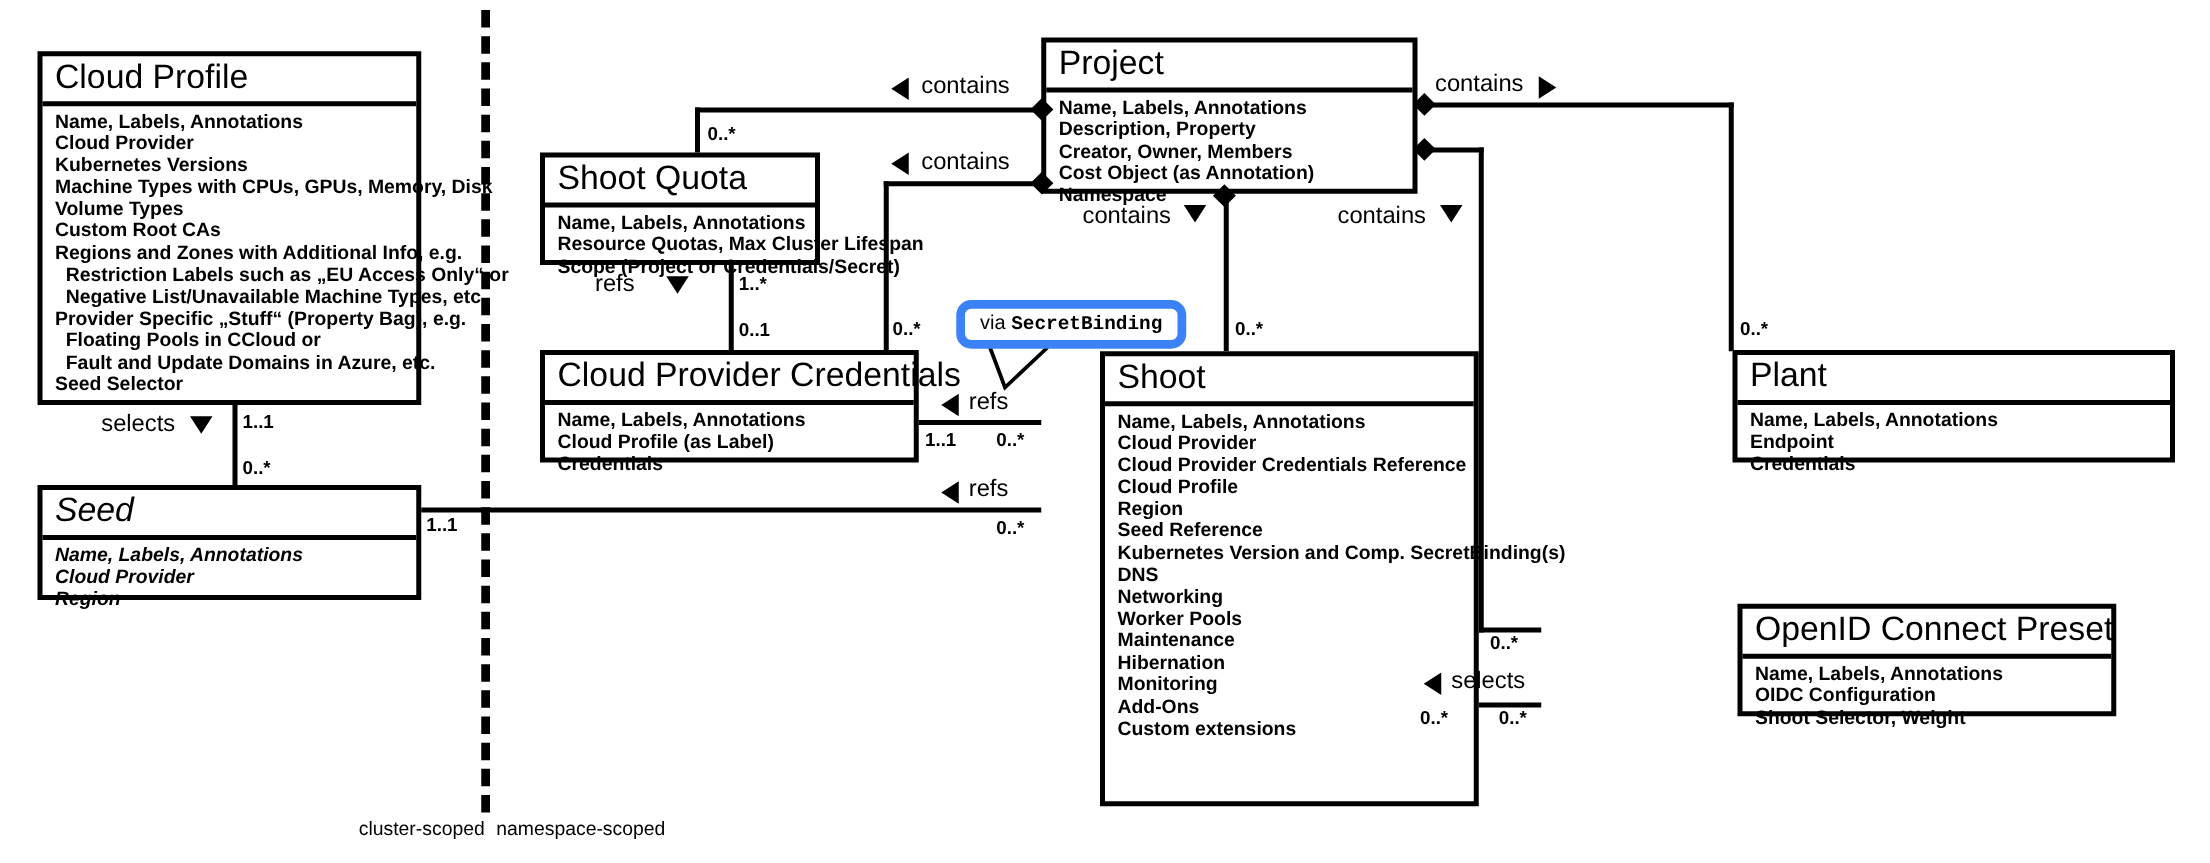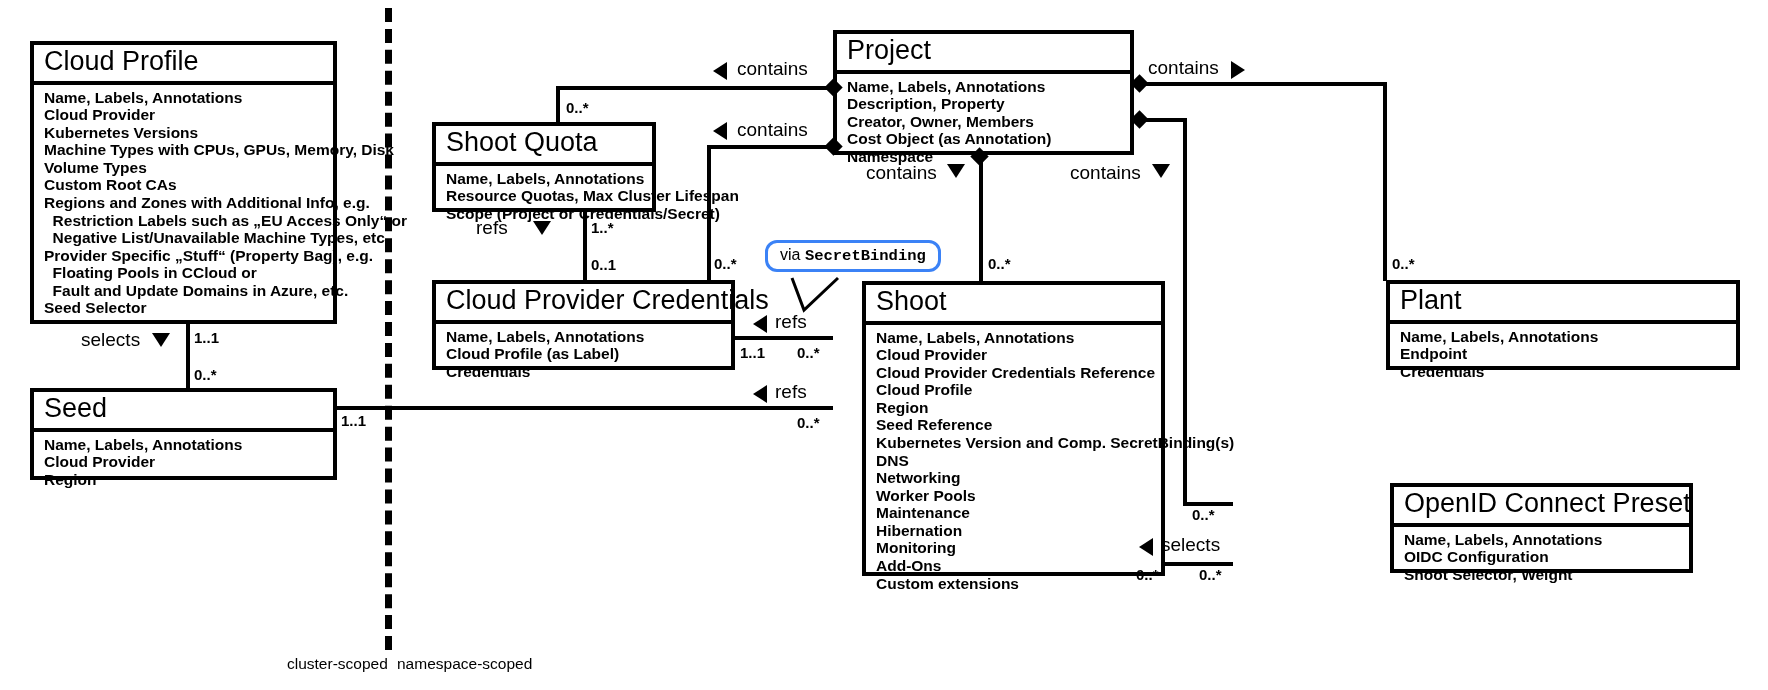--- a/index.html
+++ b/index.html
@@ -111,21 +111,21 @@
     height: 13px;
     background: #000000;
     transform: rotate(45deg);
     z-index: 7;
   }
 
   
   .note {
     position: absolute;
     box-sizing: border-box;
-    border: 3px solid #3b82f6;
+    border: 7px solid #3b82f6;
     border-radius: 12px;
     background: #ffffff;
     font-size: 16px;
     padding: 3px 12px 4px 12px;
     white-space: nowrap;
     z-index: 8;
   }
   .note .mono {
     font-family: "Liberation Mono", monospace;
     font-weight: 700;
@@ -244,21 +244,21 @@
       <div>Regions and Zones with Additional Info, e.g.</div>
       <div>  Restriction Labels such as „EU Access Only“ or</div>
       <div>  Negative List/Unavailable Machine Types, etc.</div>
       <div>Provider Specific „Stuff“ (Property Bag), e.g.</div>
       <div>  Floating Pools in CCloud or</div>
       <div>  Fault and Update Domains in Azure, etc.</div>
       <div>Seed Selector</div>
     </div>
   </div>
 
-  <div class="uml-box" style="left:30px; top:388px; width:307px; height:92px;">
+  <div class="uml-box" style="left:30px; top:388px; width:307px; height:92px;font-style:italic;">
     <div class="uml-title">Seed</div>
     <div class="uml-attrs">
       <div>Name, Labels, Annotations</div>
       <div>Cloud Provider</div>
       <div>Region</div>
     </div>
   </div>
 
   <div class="uml-box" style="left:432px; top:122px; width:224px; height:90px;">
     <div class="uml-title">Shoot Quota</div>
@@ -282,21 +282,21 @@
     <div class="uml-title">Project</div>
     <div class="uml-attrs">
       <div>Name, Labels, Annotations</div>
       <div>Description, Property</div>
       <div>Creator, Owner, Members</div>
       <div>Cost Object (as Annotation)</div>
       <div>Namespace</div>
     </div>
   </div>
 
-  <div class="uml-box" style="left:862px; top:281px; width:303px; height:295px;">
+  <div class="uml-box" style="left:880px; top:281px; width:303px; height:364px;">
     <div class="uml-title">Shoot</div>
     <div class="uml-attrs">
       <div>Name, Labels, Annotations</div>
       <div>Cloud Provider</div>
       <div>Cloud Provider Credentials Reference</div>
       <div>Cloud Profile</div>
       <div>Region</div>
       <div>Seed Reference</div>
       <div>Kubernetes Version and Comp. SecretBinding(s)</div>
       <div>DNS</div>

